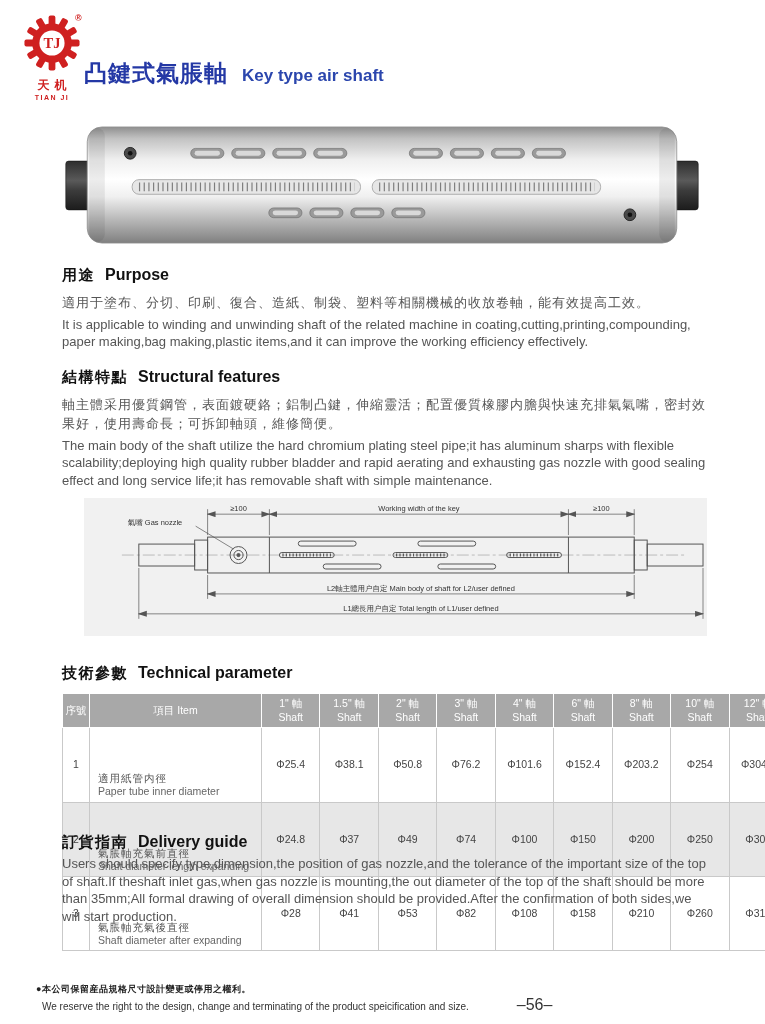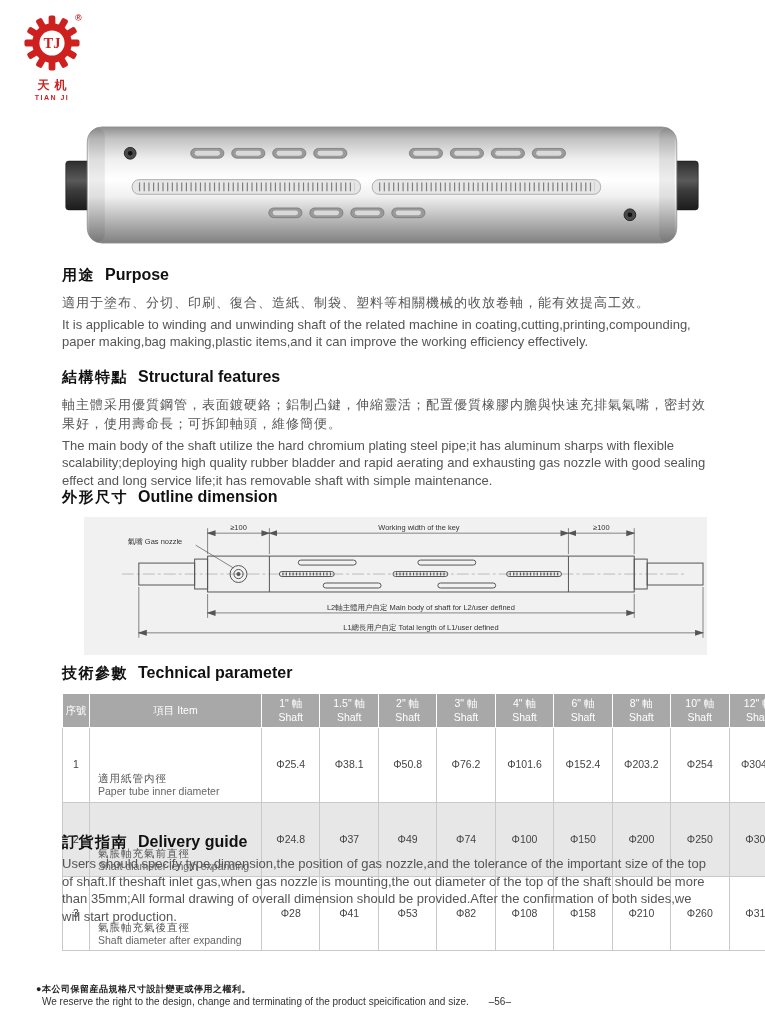--- a/index.html
+++ b/index.html
@@ -48,21 +48,21 @@
   }
   table.params tr.alt td { background:#e7e7e7; }
   table.params td.item { text-align:left; padding-left:8px; }
   td.item .i-cn { display:block; color:#555; letter-spacing:1px;margin-top:41px; }
   td.item .i-en { display:block; color:#666; }
   
   .footer { position:absolute; left:36px; top:983px; width:700px; }
   .foot-cn { font-size:9px; font-weight:bold; color:#222; letter-spacing:.5px; }
   .foot-row { display:flex; align-items:baseline; }
   .foot-en { font-size:10px; color:#333; margin-left:6px; }
-  .page-no { font-size:10px; color:#333; margin-left:20px; }
+  .page-no { font-size:16px; color:#333; margin-left:48px; }
 </style>
 </head>
 <body>
 
 <div class="page">
 
   <div class="logo">
     <svg width="58" height="58" viewBox="0 0 60 60">
       <g fill="#cf2020">
         <rect x="26.5" y="1.5" width="7" height="11" rx="2"></rect>
@@ -80,20 +80,24 @@
         <circle cx="30" cy="30" r="20.5"></circle>
       </g>
       <circle cx="30" cy="30" r="13" fill="#ffffff"></circle>
       <text x="30" y="35.5" text-anchor="middle" font-family="Liberation Serif, serif" font-size="15" font-weight="bold" fill="#cf2020">TJ</text>
     </svg>
     <span class="reg">®</span>
     <div class="logo-cn">天机</div>
     <div class="logo-en">TIAN JI</div>
   </div>
 
+  <div class="title-row">
+    <span class="title-cn">凸鍵式氣脹軸</span>
+    <span class="title-en">Key type air shaft</span>
+  </div>
 
   <div class="photo">
     <svg viewBox="0 0 648 125" width="648" height="122">
       <defs>
         <linearGradient id="chrome" x1="0" y1="0" x2="0" y2="1">
           <stop offset="0" stop-color="#8f8f8f"></stop>
             <stop offset=".1" stop-color="#c2c2c2"></stop>
           <stop offset=".28" stop-color="#efefef"></stop>
             <stop offset=".45" stop-color="#ffffff"></stop>
           <stop offset=".6" stop-color="#f0f0f0"></stop>
@@ -180,24 +184,20 @@
   <div class="sec" id="sec-features">
     <h2>
       <span class="h-cn">結構特點</span>
       <span class="h-en">Structural features</span>
     </h2>
     <p class="cn">軸主體采用優質鋼管，表面鍍硬鉻；鋁制凸鍵，伸縮靈活；配置優質橡膠内膽與快速充排氣氣嘴，密封效果好，使用壽命長；可拆卸軸頭，維修簡便。</p>
     <p class="en">The main body of the shaft utilize the hard chromium plating steel pipe;it has aluminum sharps with flexible scalability;deploying high quality rubber bladder and rapid aerating and exhausting gas nozzle with good sealing effect and long service life;it has removable shaft with simple maintenance.</p>
   </div>
 
   <div class="sec" id="sec-outline">
-    <h2>
-      <span class="h-cn">外形尺寸</span>
-      <span class="h-en">Outline dimension</span>
-    </h2>
     <div class="diagram-box">
       <svg viewBox="0 0 625 132">
         <defs>
           <marker id="ar" markerWidth="9" markerHeight="8" refX="8" refY="3" orient="auto-start-reverse" markerUnits="userSpaceOnUse">
             <path d="M0,0 L9,3 L0,6 z" fill="#555"></path>
           </marker>
         </defs>
         <g stroke="#555" stroke-width="1" fill="none">
 
           <line x1="38" y1="54" x2="604" y2="54" stroke="#999" stroke-width="0.6" stroke-dasharray="12 3 3 3"></line>

